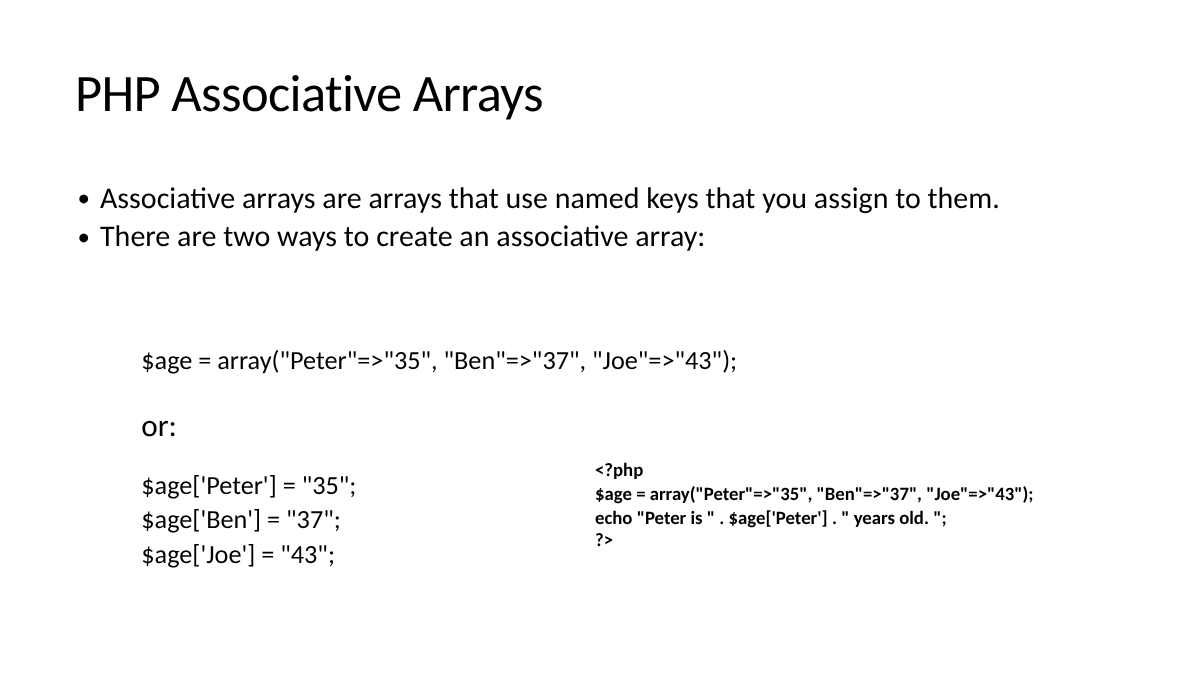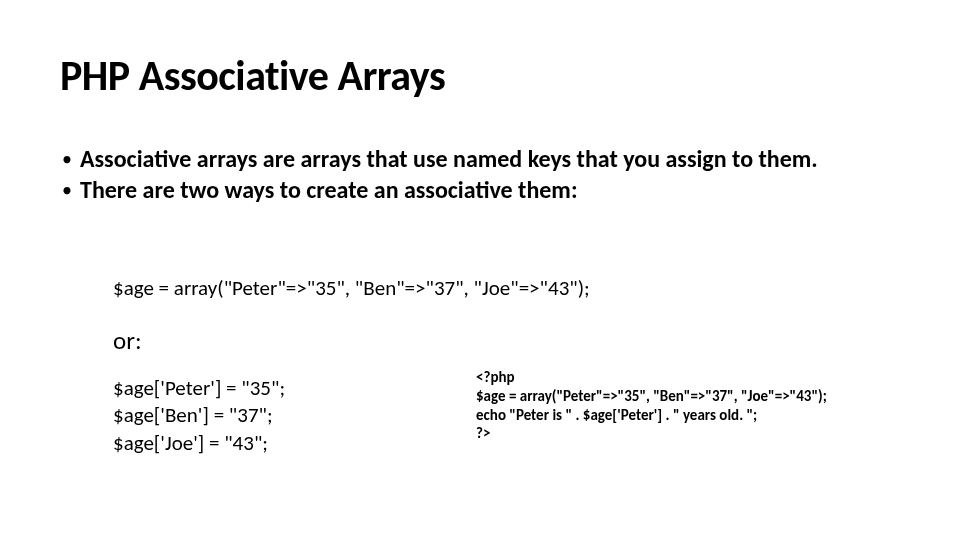--- a/index.html
+++ b/index.html
@@ -15,21 +15,21 @@
     position: relative;
     width: 960px;
     height: 540px;
     box-sizing: border-box;
   }
   .title {
     position: absolute;
     left: 60px;
     top: 50px;
     font-size: 42px;
-    font-weight: 700;
+    font-weight: 400;
     letter-spacing: -0.5px;
   }
   .bullets {
     position: absolute;
     left: 62px;
     top: 145px;
     right: 60px;
     font-size: 24px;
     line-height: 1.2;
   }
@@ -39,21 +39,20 @@
   }
   .bullets .marker {
     width: 18px;
     flex: 0 0 18px;
     text-align: left;
     font-size: 20px;
     line-height: 28px;
   }
   .bullets .text {
     flex: 1;
-    font-weight: bold;
   }
   .code1 {
     position: absolute;
     left: 113px;
     top: 275px;
     font-size: 21px;
     font-family: "Segoe UI", "Calibri", Arial, sans-serif;
   }
   .or {
     position: absolute;
@@ -86,21 +85,21 @@
 
   <div class="title">PHP Associative Arrays</div>
 
   <div class="bullets">
     <div class="item">
       <div class="marker">•</div>
       <div class="text">Associative arrays are arrays that use named keys that you assign to them.</div>
     </div>
     <div class="item">
       <div class="marker">•</div>
-      <div class="text">There are two ways to create an associative them:</div>
+      <div class="text">There are two ways to create an associative array:</div>
     </div>
   </div>
 
   <div class="code1">$age = array("Peter"=&gt;"35", "Ben"=&gt;"37", "Joe"=&gt;"43");</div>
 
   <div class="or">or:</div>
 
   <div class="code2">$age['Peter'] = "35";
 $age['Ben'] = "37";
 $age['Joe'] = "43";</div>

